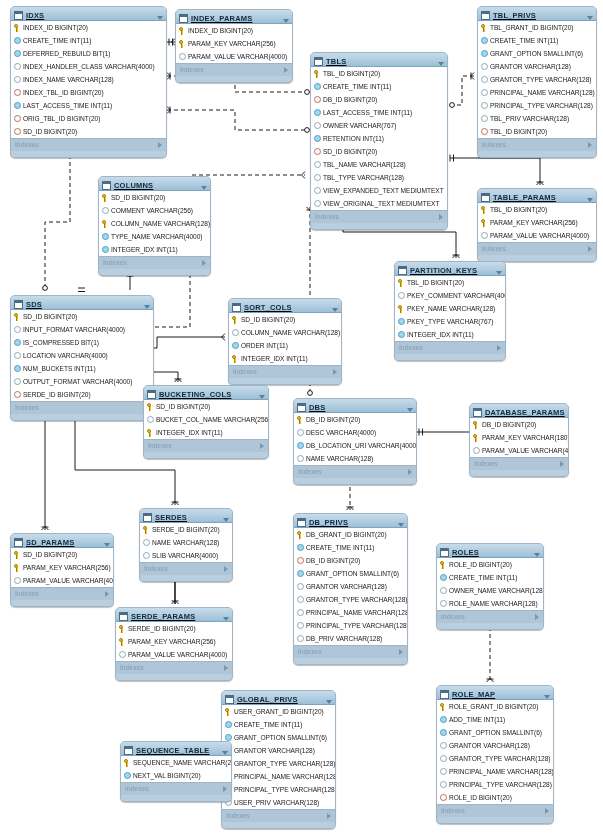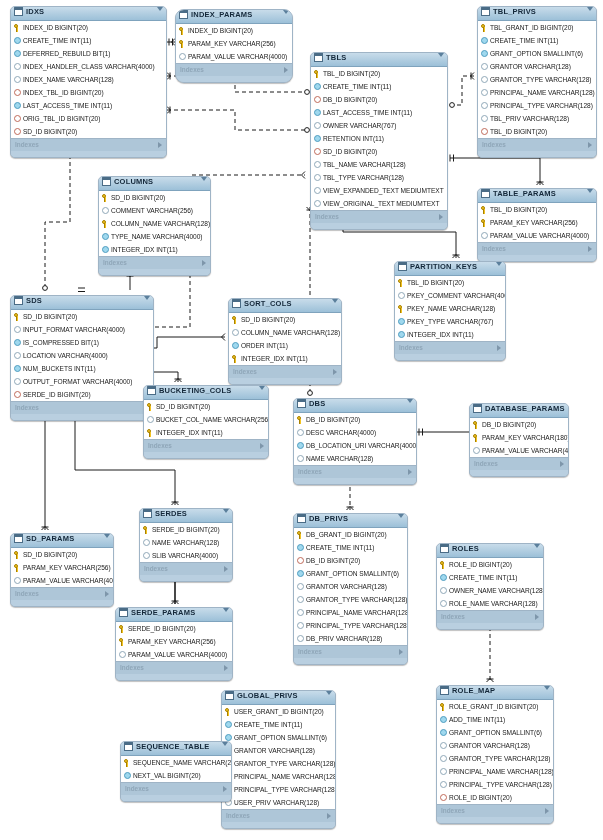--- a/index.html
+++ b/index.html
@@ -30,25 +30,26 @@
     border: 1px solid #9fb4c6;
     border-radius: 5px;
     background: #b9cfe0;
     box-shadow: 0 1px 1px rgba(0,0,0,0.25);
     overflow: hidden;
     z-index: 5;
   }
   .entity-header {
     height: 14px;
     display: flex;
-    align-items: flex-start;
+    align-items: flex-end;
     padding: 0 3px;
     background: linear-gradient(#c8dcea, #9cc0d8);
     border-bottom: 1px solid #7fa3bd;
     box-sizing: border-box;
+    text-decoration: underline;
   }
   .tbl-icon {
     width: 9px;
     height: 9px;
     flex: 0 0 auto;
     margin-right: 3px;
     background: #ffffff;
     border: 1px solid #4a6c86;
     box-sizing: border-box;
     position: relative;
@@ -310,21 +311,21 @@
           <span class="fk-dot dot-fk"></span>
           <span class="field-label">SD_ID BIGINT(20)</span>
         </div>
       </div>
       <div class="entity-footer">
         <span class="footer-label">Indexes</span>
         <span class="footer-arrow"></span>
       </div>
       <div class="entity-tail"></div>
     </div>
-    <div class="entity" style="left: 175px; top: 9px; width: 118px; border-radius: 9px;">
+    <div class="entity" style="left: 175px; top: 9px; width: 118px;">
       <div class="entity-header">
         <span class="tbl-icon"></span>
         <span class="entity-title">INDEX_PARAMS</span>
         <span class="caret"></span>
       </div>
       <div class="fields">
         <div class="field">
           <span class="key-icon"></span>
           <span class="field-label">INDEX_ID BIGINT(20)</span>
         </div>

